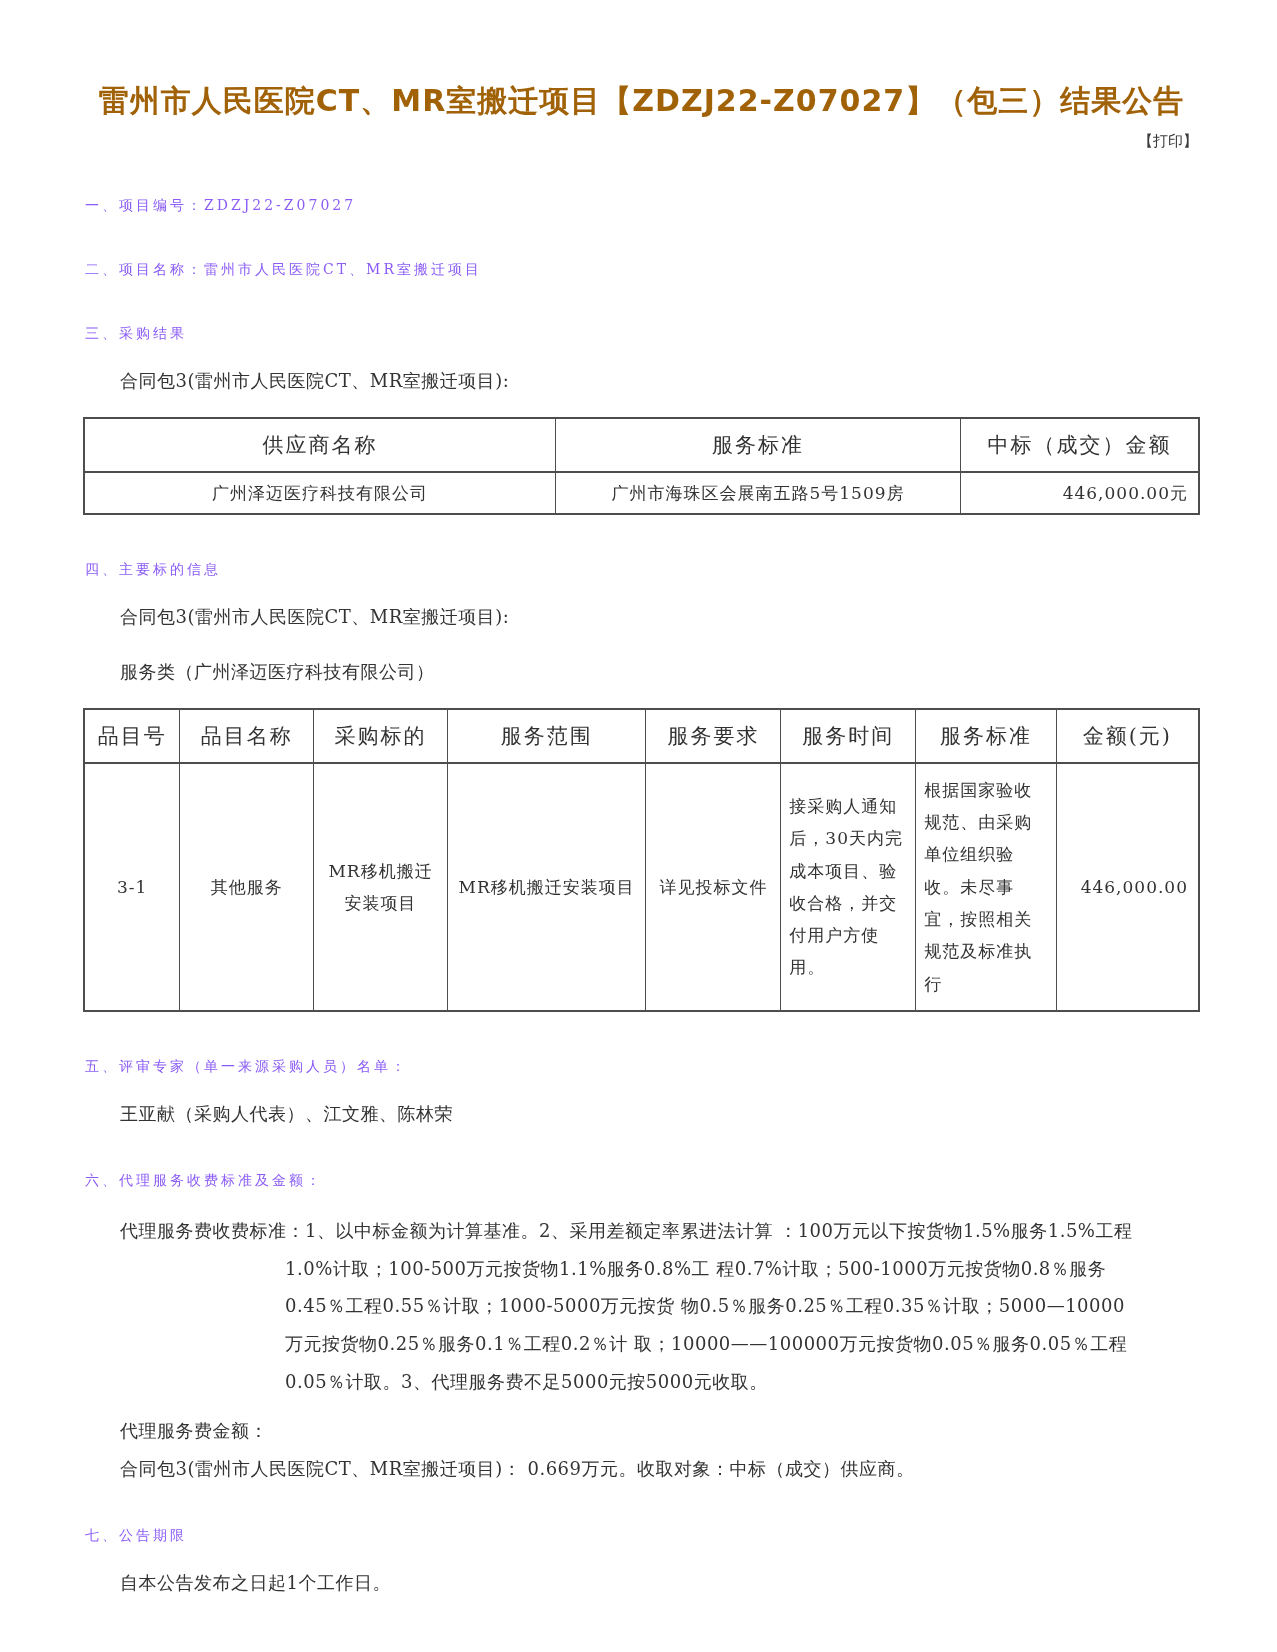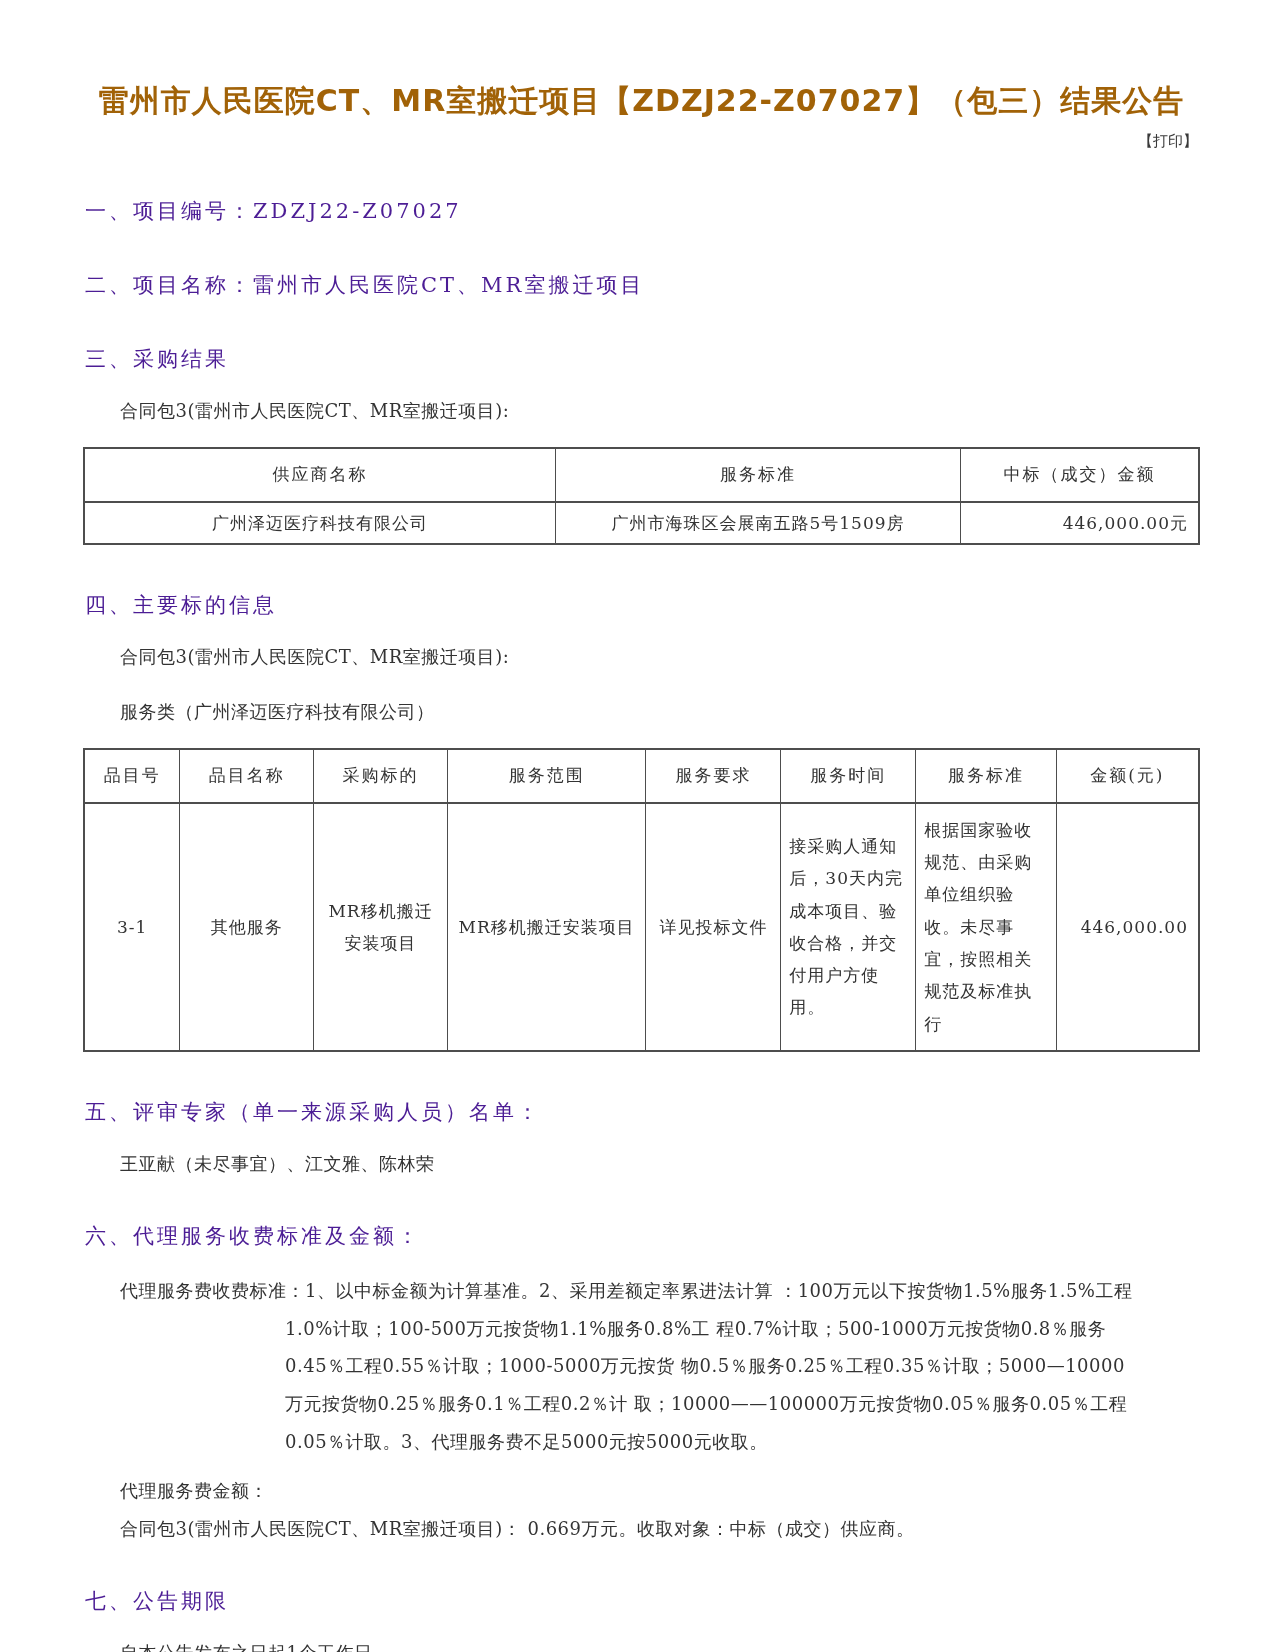--- a/index.html
+++ b/index.html
@@ -29,44 +29,44 @@
     text-align: right;
     margin: 12px 2px 0 0;
     font-size: 15px;
   }
   .print-btn {
     color: #3a3a3a;
     cursor: pointer;
     text-decoration: none;
   }
   .sec-h {
-    font-size: 21px;
+    font-size: 14px;
     letter-spacing: 3px;
-    color: #4c1d95;
+    color: #8b5cf6;
     margin: 46px 0 0 2px;
     font-weight: normal;
   }
   .line {
     font-size: 18px;
     margin: 26px 0 0 37px;
     letter-spacing: 0.5px;
   }
   .line.tight { margin-top: 31px; }
   table {
     width: 1117px;
     border-collapse: collapse;
     margin-top: 24px;
     table-layout: fixed;
   }
   table { border: 2px solid #4d4d4d; }
   th, td { border: 1px solid #4d4d4d; }
   thead th { border-bottom: 2px solid #4d4d4d; }
   th {
     font-weight: normal;
-    font-size: 17px;
+    font-size: 21px;
     height: 54px;
     padding: 4px 8px;
     text-align: center;
     letter-spacing: 2px;
   }
   td {
     font-size: 17px;
     padding: 10px 8px;
     line-height: 1.9;
     vertical-align: middle;
@@ -172,21 +172,21 @@
           <td class="l">接采购人通知后，30天内完成本项目、验收合格，并交付用户方使用。</td>
           <td class="l">根据国家验收规范、由采购单位组织验收。未尽事宜，按照相关规范及标准执行</td>
           <td class="r">446,000.00</td>
         </tr>
       </tbody>
     </table>
   </section>
 
   <section>
     <div class="sec-h">五、评审专家（单一来源采购人员）名单：</div>
-    <div class="line">王亚献（未尽事宜）、江文雅、陈林荣</div>
+    <div class="line">王亚献（采购人代表）、江文雅、陈林荣</div>
   </section>
 
   <section>
     <div class="sec-h">六、代理服务收费标准及金额：</div>
     <div class="fee">代理服务费收费标准：1、以中标金额为计算基准。2、采用差额定率累进法计算 ：100万元以下按货物1.5%服务1.5%工程1.0%计取；100-500万元按货物1.1%服务0.8%工 程0.7%计取；500-1000万元按货物0.8％服务0.45％工程0.55％计取；1000-5000万元按货 物0.5％服务0.25％工程0.35％计取；5000—10000万元按货物0.25％服务0.1％工程0.2％计 取；10000——100000万元按货物0.05％服务0.05％工程0.05％计取。3、代理服务费不足5000元按5000元收取。</div>
     <div class="line amount-label">代理服务费金额：</div>
     <div class="line amount-line">合同包3(雷州市人民医院CT、MR室搬迁项目)： 0.669万元。收取对象：中标（成交）供应商。</div>
   </section>
 
   <section>

